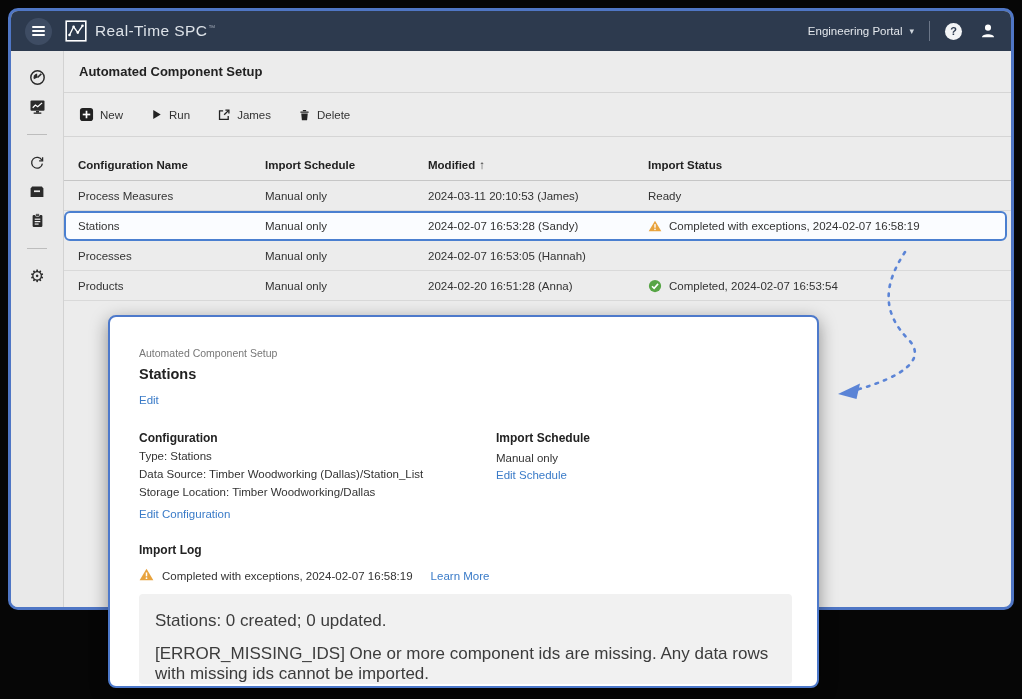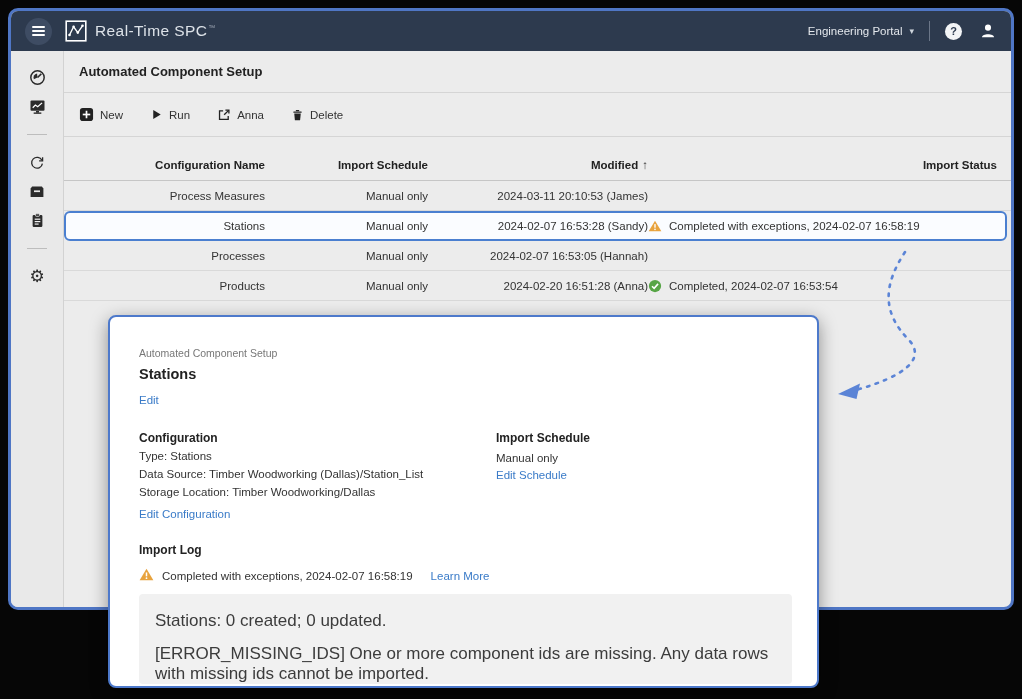--- a/index.html
+++ b/index.html
@@ -31,21 +31,21 @@
   .gear-glyph { font-size:17px; color:#2b2b2b; line-height:17px; font-family:"DejaVu Sans", sans-serif; }
 
   .main { flex:1; display:flex; flex-direction:column; }
   .page-header { height:42px; display:flex; align-items:center; padding-left:15px; font-size:13px; font-weight:bold; color:#222; border-bottom:1px solid #d5d5d5; }
   .toolbar { height:44px; display:flex; align-items:center; padding-left:15px; gap:27px; border-bottom:1px solid #d5d5d5; }
   .tb-btn { display:flex; align-items:center; gap:6px; font-size:11.5px; color:#333; cursor:pointer; }
   .tb-btn svg { display:block; }
 
   
   .table { margin-top:13px; }
-  .tgrid { display:grid; grid-template-columns:187px 163px 220px 1fr; align-items:center;text-align:right; }
+  .tgrid { display:grid; grid-template-columns:187px 163px 220px 1fr; align-items:center; }
   .thead { height:31px; padding:0 14px; font-size:11.5px; font-weight:bold; color:#222; border-bottom:1px solid #c6c6c6; }
   .thead .col { cursor:pointer; }
   .sort-arrow { font-weight:bold; margin-left:4px; color:#333; }
   .row { height:30px; padding:0 14px; font-size:11.5px; color:#333; border-bottom:1px solid #d9d9d9; cursor:pointer; }
   .row.selected { background:#fafcff; border:2px solid #4a7fd0; border-radius:6px; padding:0 12px; margin-right:4px; border-bottom:2px solid #4a7fd0; }
   .status-cell { display:flex; align-items:center; gap:7px; }
   .status-cell svg { flex:0 0 auto; display:block; }
 
   
   .popup { position:absolute; left:108px; top:315px; width:711px; height:373px; background:#fff;
@@ -176,21 +176,21 @@
             <span>Run</span>
         </div>
         <div class="tb-btn">
           <span>
             <svg viewBox="0 0 16 16" width="14" height="14" fill="none" stroke="#222" stroke-width="1.5">
                 <path d="M7 3.2 H2.9 V13.1 H12.8 V9"></path>
                 <polyline points="9.6,2.4 13.6,2.4 13.6,6.4"></polyline>
                 <path d="M13.3 2.7 L8.2 7.8"></path>
               </svg>
           </span>
-            <span>Anna</span>
+            <span>James</span>
         </div>
         <div class="tb-btn">
           <span>
             <svg viewBox="0 0 16 16" width="13" height="14" fill="#222">
                 <rect x="2.8" y="3.8" width="10.4" height="1.4" rx="0.5"></rect>
                 <path d="M4 6.2 H12 L11.2 14.6 H4.8 Z"></path>
                 <rect x="5.9" y="1.8" width="4.2" height="1.6" rx="0.5"></rect>
               </svg>
           </span>
             <span>Delete</span>
@@ -202,20 +202,23 @@
           <span class="col">Configuration Name</span>
           <span class="col">Import Schedule</span>
           <span class="col"><span>Modified</span><span class="sort-arrow">↑</span></span>
           <span class="col">Import Status</span>
         </div>
 
         <div class="tgrid row">
           <span>Process Measures</span>
           <span>Manual only</span>
           <span>2024-03-11 20:10:53 (James)</span>
+          <span class="status-cell">
+              <span>Ready</span>
+            </span>
         </div>
 
         <div class="tgrid row selected">
           <span>Stations</span>
           <span>Manual only</span>
           <span>2024-02-07 16:53:28 (Sandy)</span>
           <span class="status-cell">
             <span>
               <svg viewBox="0 0 16 14" width="14" height="12">
                   <path d="M8 0.8 L15.4 13.2 H0.6 Z" fill="#e8a33d"></path>

